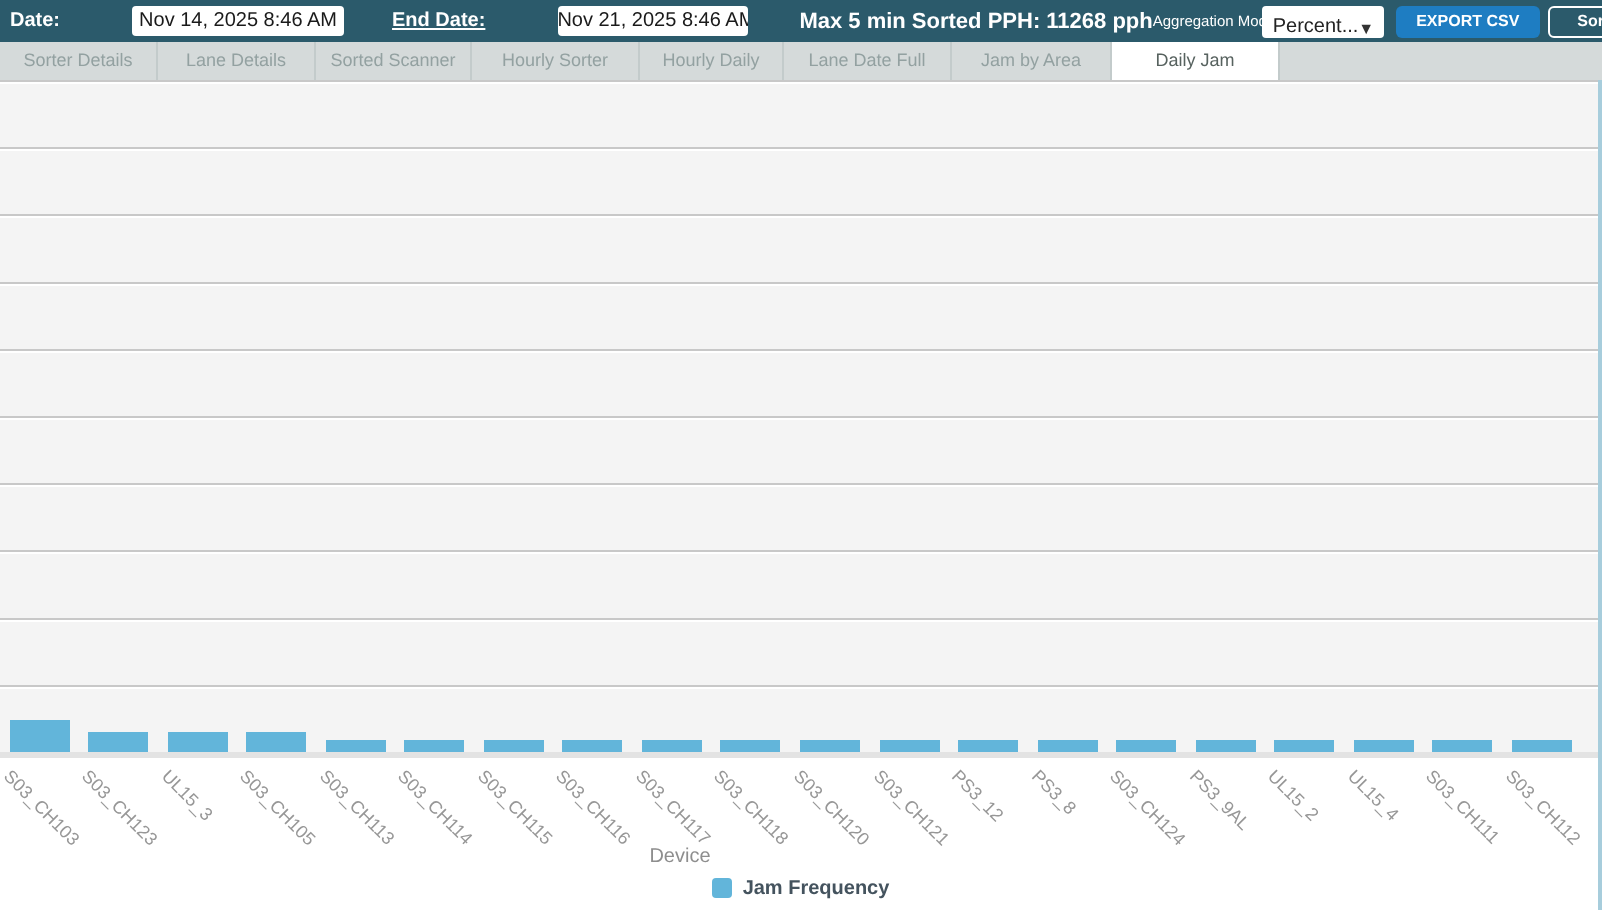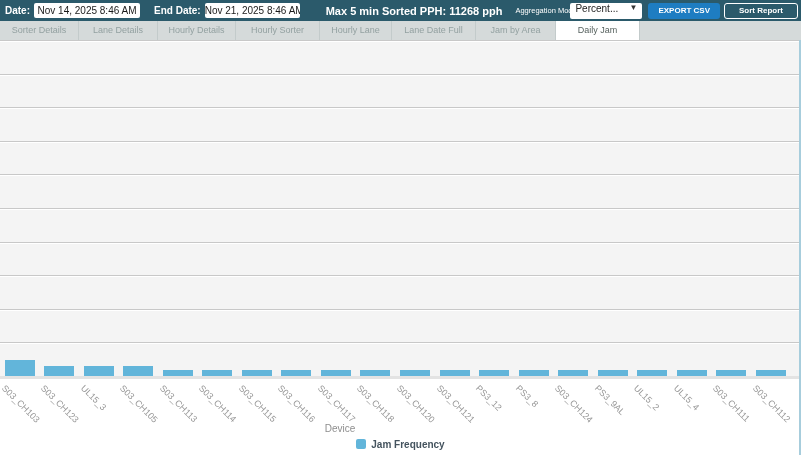--- a/index.html
+++ b/index.html
@@ -5,28 +5,28 @@
   * { margin:0; padding:0; box-sizing:border-box; }
   html,body { width:801px; height:455px; overflow:hidden; background:#fff;
               font-family:"Liberation Sans", sans-serif; }
 
   
   .header { height:21px; background:#2b5a6b; display:flex; align-items:center;
             padding:0 3px; white-space:nowrap; }
   .hdr-label { color:#fff; font-size:10px; font-weight:bold; margin:0 4px 0 2px; }
   .date-input { height:15px; border:none; border-radius:2px; background:#fff;
                 color:#1a1a1a; font-size:10px; text-align:center;
-                font-family:"Liberation Sans", sans-serif; }
+                font-family:"Liberation Sans", sans-serif;margin-left:32px; }
   #start-date { width:106px; }
   #end-date   { width:95px; margin-right:12px; }
   .pph { color:#fff; font-size:11px; font-weight:bold; margin-left:14px; }
   .agg-label { margin-left:auto; color:#fff; font-size:7.5px; line-height:8px;
                width:52px; text-align:left; }
   .select-box { width:72px; height:16px; background:#fff; border-radius:2px;
-                display:flex; align-items:flex-start; justify-content:space-between;
+                display:flex; align-items:flex-end; justify-content:space-between;
                 padding:0 5px; margin:0 6px 0 3px; font-size:10px; color:#222; }
   .select-box .chev { font-size:8px; color:#333; }
   .btn-export { height:16px; background:#1e7dc2; color:#fff; border:none;
                 border-radius:3px; font-size:8px; font-weight:bold; padding:0 10px;
                 margin-right:4px; font-family:"Liberation Sans", sans-serif; }
   .btn-sort { height:16px; background:transparent; color:#fff; border:1px solid #fff;
               border-radius:3px; font-size:8px; font-weight:bold; padding:0 14px;
               font-family:"Liberation Sans", sans-serif; }
 
   
@@ -56,38 +56,38 @@
   .legend-swatch { width:10px; height:10px; background:#62b5da; border-radius:2px;
                    margin-right:5px; }
   .legend-label { font-size:10px; font-weight:600; color:#44535e; }
 </style>
 </head>
 <body>
 
 <div class="header">
   <span class="hdr-label">Date:</span>
   <input id="start-date" class="date-input" value="Nov 14, 2025 8:46 AM" style="">
-  <span class="hdr-label" style="margin-left:14px;">End Date:</span>
+  <span class="hdr-label" style="margin-left:24px;text-decoration:underline;">End Date:</span>
   <input id="end-date" class="date-input" value="Nov 21, 2025 8:46 AM" style="">
   <span class="pph">Max 5 min Sorted PPH: 11268 pph</span>
   <span class="agg-label">Aggregation Mode:</span>
   <div class="select-box">
     <span>Percent...</span>
     <span class="chev">▼</span>
   </div>
   <button class="btn-export">EXPORT CSV</button>
   <button class="btn-sort">Sort Report</button>
 </div>
 
 <div class="tabs">
     <div class="tab" style="width: 79px;">Sorter Details</div>
     <div class="tab" style="width: 79px;">Lane Details</div>
-    <div class="tab" style="width: 78px;">Hourly Details</div>
+    <div class="tab" style="width: 78px;">Sorted Scanner</div>
     <div class="tab" style="width: 84px;">Hourly Sorter Details</div>
-    <div class="tab" style="width: 72px;">Hourly Lane</div>
+    <div class="tab" style="width: 72px;">Hourly Daily</div>
     <div class="tab" style="width: 84px;">Lane Date Full</div>
     <div class="tab" style="width: 80px;">Jam by Area</div>
     <div class="tab active" style="width: 84px;">Daily Jam Frequency</div>
   </div>
 
 <div class="chart-wrap">
   <div class="plot">
       <div class="bar" style="left: 4.5px; width: 30px; height: 16.1px;"></div>
       <div class="bar" style="left: 44.05px; width: 30px; height: 10.1px;"></div>
       <div class="bar" style="left: 83.6px; width: 30px; height: 10.1px;"></div>

